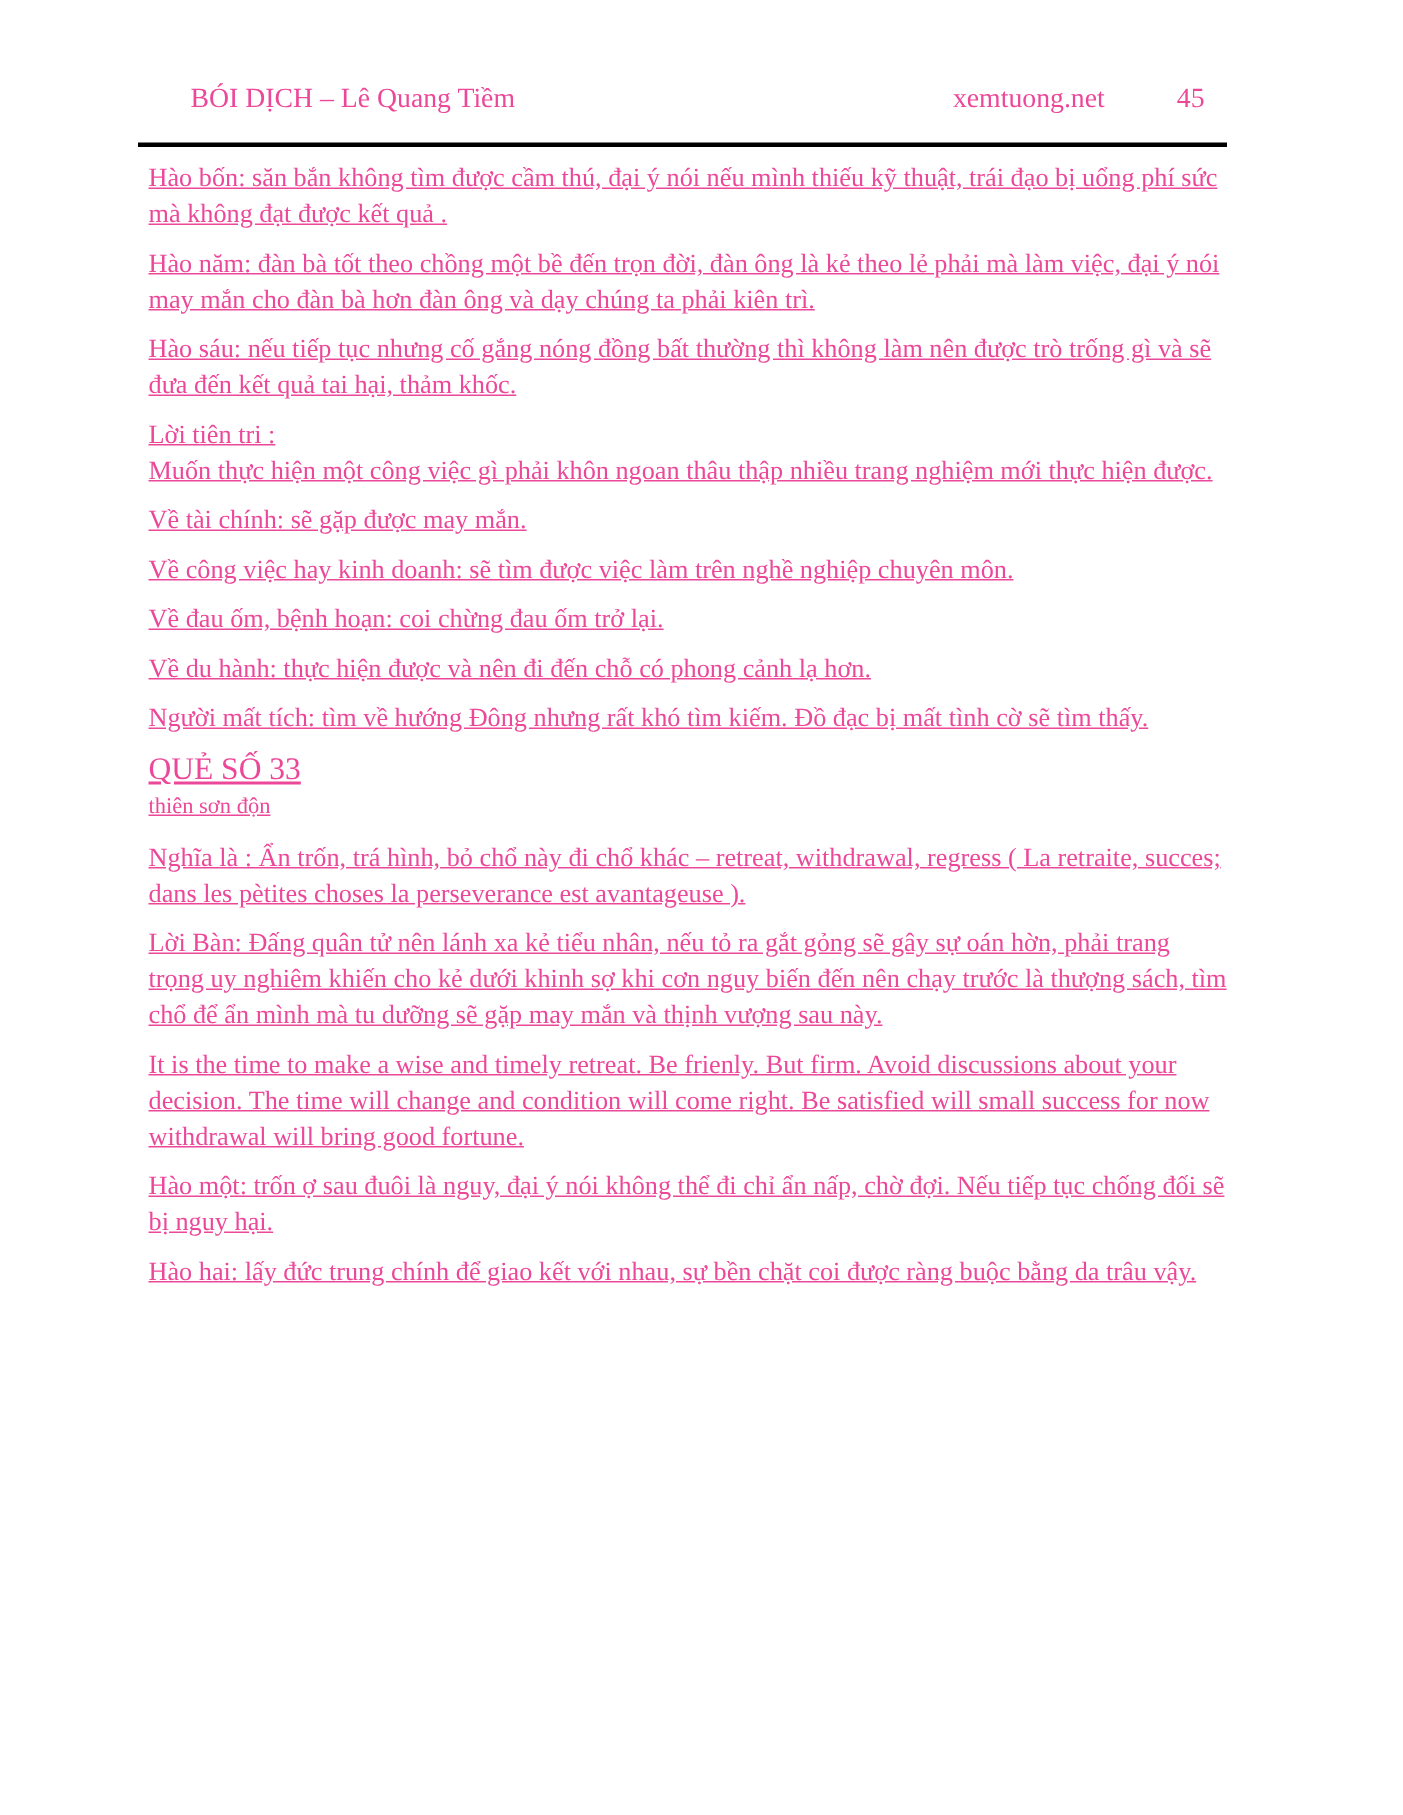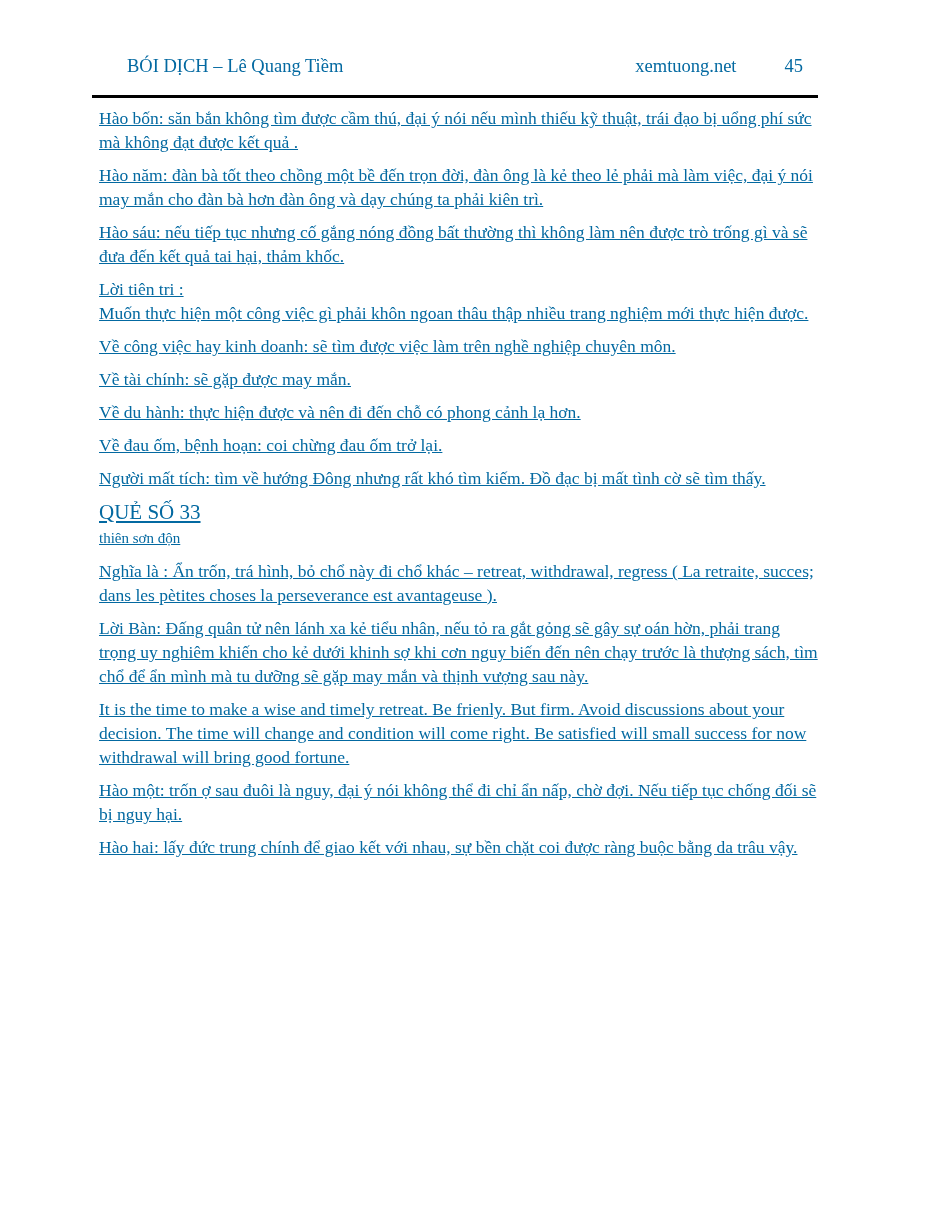--- a/index.html
+++ b/index.html
@@ -1,20 +1,20 @@
 <!DOCTYPE html>
 <html><head>
 <meta charset="utf-8">
 <style>
   html, body { margin:0; padding:0; background:#ffffff; }
   .page {
     position:relative;
     width:935px; height:1210px;
     background:#ffffff;
-    color:#0369a1;
+    color:#ec4899;
     font-family:"Liberation Serif","DejaVu Serif",serif;
     overflow:hidden;
   }
   .header-row {
     position:absolute;
     top:54px; left:127px; width:676px;
     display:flex; align-items:baseline;
     font-size:18.5px; line-height:24px;
   }
   .header-title { flex:1 1 auto; }
@@ -52,24 +52,24 @@
   </div>
 
   <div class="header-rule"></div>
 
   <div class="content">
     <div class="para">Hào bốn: săn bắn không tìm được cầm thú, đại ý nói nếu mình thiếu kỹ thuật, trái đạo bị uổng phí sức mà không đạt được kết quả .</div>
     <div class="para">Hào năm: đàn bà tốt theo chồng một bề đến trọn đời, đàn ông là kẻ theo lẻ phải mà làm việc, đại ý nói may mắn cho đàn bà hơn đàn ông và dạy chúng ta phải kiên trì.</div>
     <div class="para">Hào sáu:  nếu tiếp tục nhưng cố gắng nóng đồng bất thường thì không làm nên được trò trống gì và sẽ đưa đến kết quả tai hại, thảm khốc.</div>
     <div class="para">Lời tiên tri :
 Muốn thực hiện một công việc gì phải khôn ngoan thâu thập nhiều trang nghiệm mới thực hiện được.</div>
+    <div class="para">Về tài chính: sẽ gặp được may mắn.</div>
     <div class="para">Về công việc hay kinh doanh: sẽ tìm được việc làm trên nghề nghiệp chuyên môn.</div>
-    <div class="para">Về tài chính: sẽ gặp được may mắn.</div>
+    <div class="para">Về đau ốm, bệnh hoạn: coi chừng đau ốm trở lại.</div>
     <div class="para">Về du hành: thực hiện được và nên đi đến chỗ có phong cảnh lạ hơn.</div>
-    <div class="para">Về đau ốm, bệnh hoạn: coi chừng đau ốm trở lại.</div>
     <div class="para">Người mất tích: tìm về hướng Đông nhưng rất khó tìm kiếm. Đồ đạc bị mất tình cờ sẽ tìm thấy.</div>
 
     <div class="section-heading">
       <div class="section-title">QUẺ SỐ 33</div>
       <div class="section-subtitle">thiên sơn độn</div>
     </div>
 
     <div class="para">Nghĩa là : Ẩn trốn, trá hình, bỏ chổ này đi chổ khác – retreat, withdrawal, regress ( La retraite, succes; dans les pètites choses la perseverance est avantageuse ).</div>
     <div class="para">Lời Bàn: Đấng quân tử nên lánh xa kẻ tiểu nhân, nếu tỏ ra gắt gỏng sẽ gây sự oán hờn, phải trang trọng uy nghiêm khiến cho kẻ dưới khinh sợ khi cơn nguy biến đến nên chạy trước là thượng sách, tìm chổ để ẩn mình mà tu dưỡng sẽ gặp may mắn và thịnh vượng sau này.</div>
     <div class="para">It is the time to make a wise and timely retreat. Be frienly. But firm. Avoid discussions about your decision. The time will change and condition will come right. Be satisfied will small success for now withdrawal will bring good fortune.</div>

